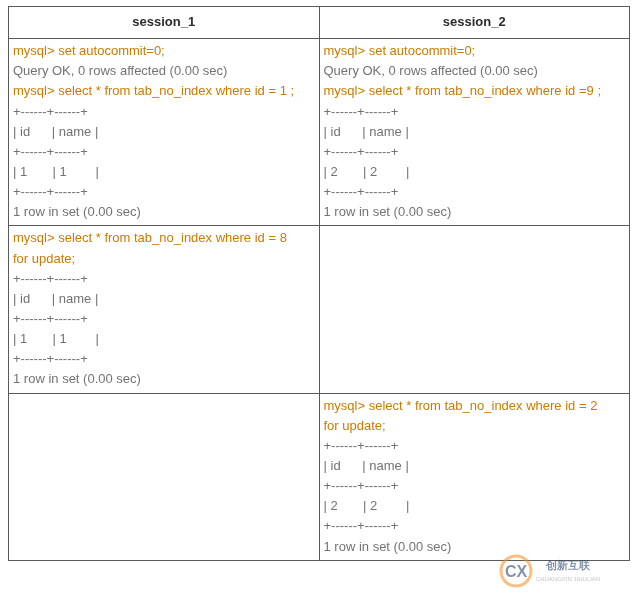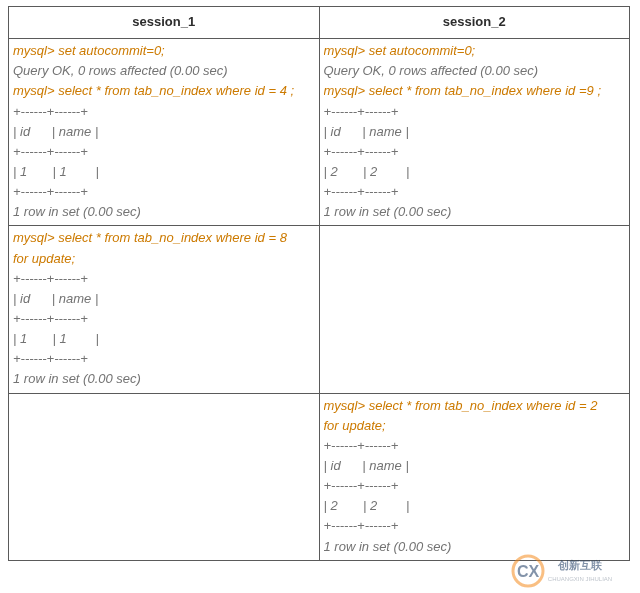--- a/index.html
+++ b/index.html
@@ -37,26 +37,26 @@
     text-align: center;
     font-weight: 700;
     color: #2d2d2d;
     font-size: 13px;
     padding: 5px 4px 6px 4px;
   }
 
   .prompt { color: #cc7a00; }
   .res { color: #737373; }
 
-  .line { display: block; white-space: pre; overflow: hidden; font-style: italic; }
+  .line { display: block; white-space: pre; overflow: hidden; }
 
   
   .wm {
     position: absolute;
-    right: 10px;
+    right: 22px;
     bottom: 4px;
     width: 120px;
     height: 36px;
     opacity: 0.55;
     pointer-events: none;
   }
   .wm svg { width: 120px; height: 36px; }
 </style>
 </head>
 <body>
@@ -71,21 +71,21 @@
   <tbody>
         <tr>
     <th>session_1</th>
     <th>session_2</th>
   </tr>
 
   <tr>
     <td>
       <span class="line"><span class="prompt">mysql&gt; </span><span class="prompt">set autocommit=0;</span></span>
       <span class="line res">Query OK, 0 rows affected (0.00 sec)</span>
-      <span class="line"><span class="prompt">mysql&gt; </span><span class="prompt">select * from tab_no_index where id = 4 ;</span></span>
+      <span class="line"><span class="prompt">mysql&gt; </span><span class="prompt">select * from tab_no_index where id = 1 ;</span></span>
       <span class="line res">+------+------+</span>
       <span class="line res">| id      | name |</span>
       <span class="line res">+------+------+</span>
       <span class="line res">| 1       | 1        |</span>
       <span class="line res">+------+------+</span>
       <span class="line res">1 row in set (0.00 sec)</span>
     </td>
     <td>
       <span class="line"><span class="prompt">mysql&gt; </span><span class="prompt">set autocommit=0;</span></span>
       <span class="line res">Query OK, 0 rows affected (0.00 sec)</span>

